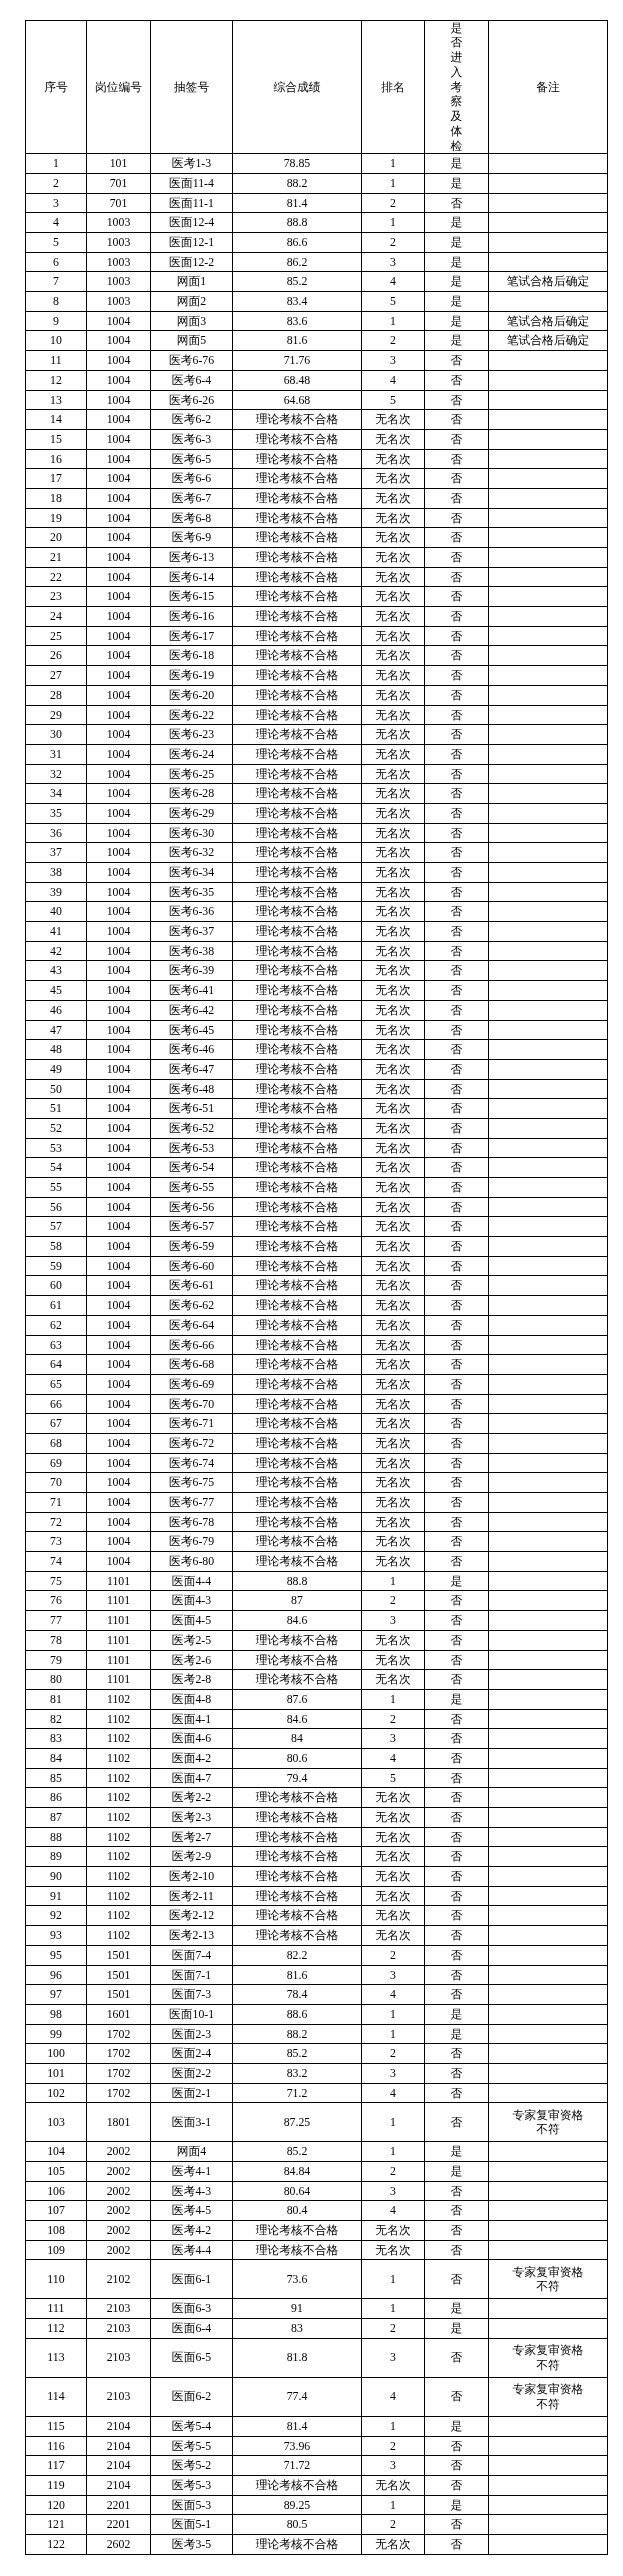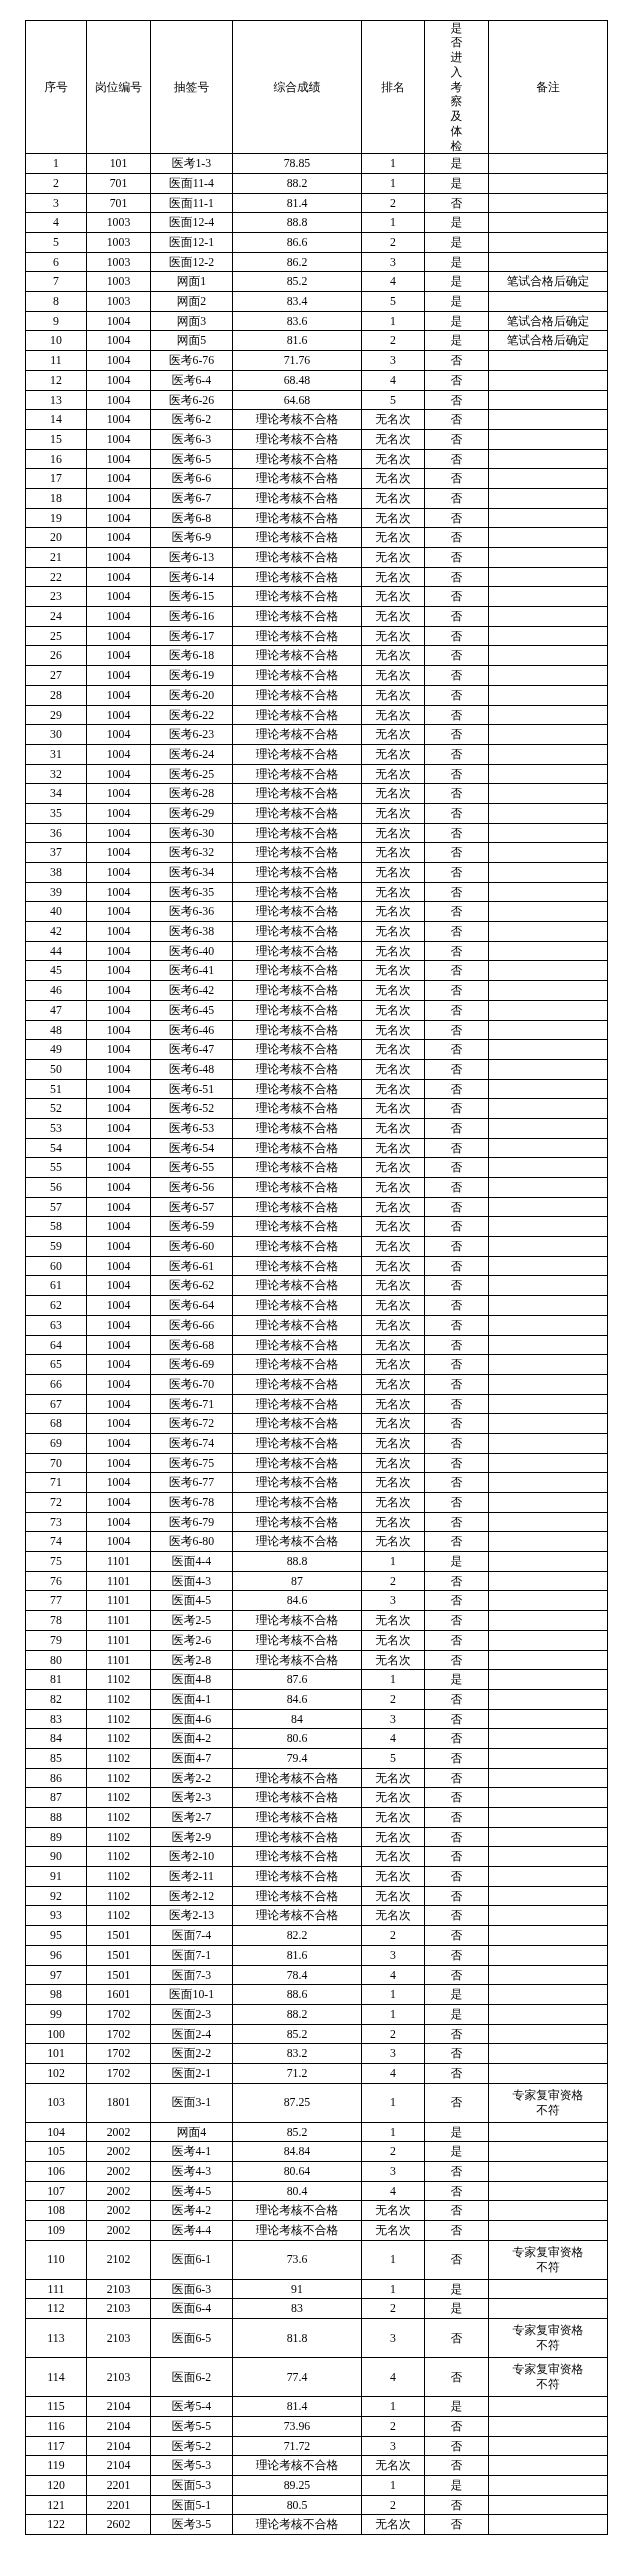--- a/index.html
+++ b/index.html
@@ -421,32 +421,41 @@
         <tr>
           <td>40</td>
           <td>1004</td>
           <td>医考6-36</td>
           <td>理论考核不合格</td>
           <td>无名次</td>
           <td>否</td>
           <td class="remark"></td>
         </tr>
         <tr>
+          <td>41</td>
+          <td>1004</td>
+          <td>医考6-37</td>
+          <td>理论考核不合格</td>
+          <td>无名次</td>
+          <td>否</td>
+          <td class="remark"></td>
+        </tr>
+        <tr>
           <td>42</td>
           <td>1004</td>
           <td>医考6-38</td>
           <td>理论考核不合格</td>
           <td>无名次</td>
           <td>否</td>
           <td class="remark"></td>
         </tr>
         <tr>
-          <td>44</td>
-          <td>1004</td>
-          <td>医考6-40</td>
+          <td>43</td>
+          <td>1004</td>
+          <td>医考6-39</td>
           <td>理论考核不合格</td>
           <td>无名次</td>
           <td>否</td>
           <td class="remark"></td>
         </tr>
         <tr>
           <td>45</td>
           <td>1004</td>
           <td>医考6-41</td>
           <td>理论考核不合格</td>

